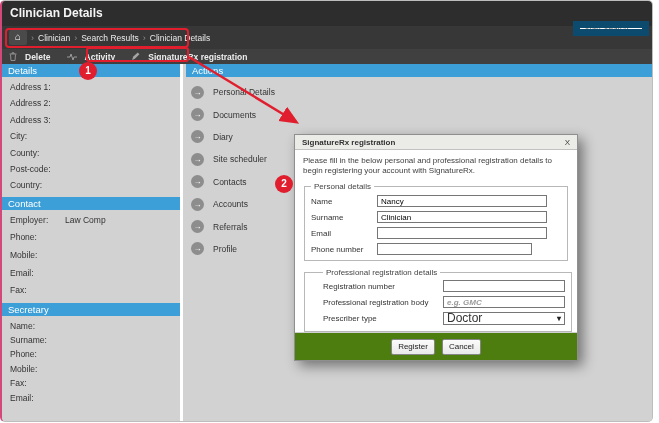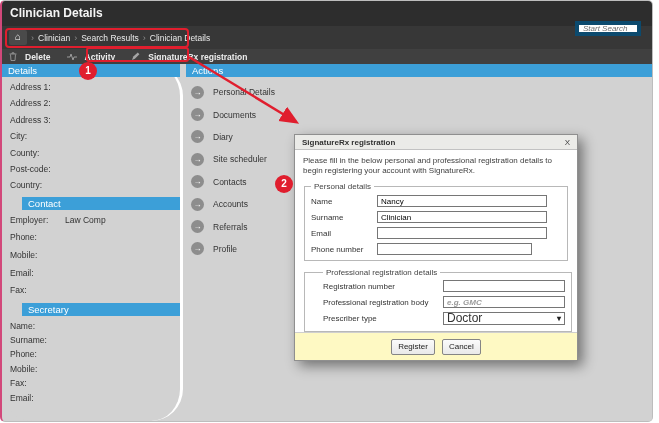--- a/index.html
+++ b/index.html
@@ -7,37 +7,37 @@
   .frame {
     position:absolute; left:0; top:0; width:653px; height:422px;
     background:#d2d2d2; overflow:hidden;
     border:1px solid #bdbdbd; border-left:2px solid #d2487a;
     border-radius:5px;
   }
   
   .titlebar { position:absolute; left:0; top:0; right:0; height:25px; background:#2d2d2d; }
   .page-title { position:absolute; left:8px; top:5px; font-size:12px; font-weight:bold; color:#f5f5f5; }
   .search-input {
-    position:absolute; right:11px; top:20px; width:66px; height:15px; z-index:4;
-    border:4px solid #0c4a6e; font-size:8px; padding:0 4px; color:#333; background:#fff;
+    position:absolute; right:3px; top:20px; width:76px; height:15px; z-index:4;
+    border:7px solid #0c4a6e; font-size:8px; padding:0 4px; color:#333; background:#fff;
     font-family:"Liberation Sans", sans-serif;
   }
   .search-input::placeholder { font-style:italic; color:#6f6f6f; }
   .crumbbar { position:absolute; left:0; top:25px; right:0; height:23px; background:#373737; display:flex; align-items:center; padding-left:7px; }
   .home-tile { width:18px; height:15px; background:#4a4a4a; border-radius:2px; color:#fff; font-size:10px; line-height:14px; text-align:center; cursor:pointer; }
   .crumb-sep { color:#8d8d8d; font-size:9px; margin:0 4px; }
   .crumb { color:#eaeaea; font-size:8.5px; cursor:pointer; }
   .toolbar { position:absolute; left:0; top:48px; right:0; height:15px; background:#404040; display:flex; align-items:center; padding-left:7px; gap:16px; }
   .tbtn { display:flex; align-items:center; gap:8px; color:#ededed; font-size:8.5px; font-weight:bold; cursor:pointer; }
   .tbtn svg { display:block; }
   
-  .details-col { position:absolute; left:0; top:63px; width:181px; bottom:0; background:#d2d2d2; border-right:3px solid #ffffff;border-radius:32px; }
+  .details-col { position:absolute; left:0; top:63px; width:181px; bottom:0; background:#d2d2d2; border-right:3px solid #ffffff; }
   .actions-col { position:absolute; left:184px; top:63px; right:0; bottom:0; background:#d2d2d2; }
   .col-header { height:13px; background:#3c9fd8; color:#ffffff; font-size:9.5px; line-height:13px; padding-left:6px; }
-  .sec-header { height:13px; background:#3c9fd8; color:#ffffff; font-size:9.5px; line-height:13px; padding-left:6px;margin-left:20px; }
+  .sec-header { height:13px; background:#3c9fd8; color:#ffffff; font-size:9.5px; line-height:13px; padding-left:6px; }
   .rows { padding:5px 0 0 8px; list-style:none; }
   .row { display:flex; font-size:8.5px; color:#333333; }
   .rows-details .row { height:16.4px; }
   .rows-contact .row { height:17.6px; }
   .rows-secretary .row { height:14.4px; }
   .row .lbl { width:52px; }
   .row .val { margin-left:3px; }
   .action-list { list-style:none; padding:4px 0 0 5px; }
   .action-item { height:22.4px; display:flex; align-items:center; gap:9px; cursor:pointer; }
   .action-icon { width:13px; height:13px; border-radius:50%; background:#8d8d8d; color:#ffffff; font-size:8px; line-height:13px; text-align:center; font-weight:bold; }
@@ -63,21 +63,21 @@
   .in-full { width:170px; }
   .in-phone { width:155px; }
   fieldset.professional { margin-top:7px; padding-bottom:6px;padding-left:18px; }
   .frow2 { display:flex; align-items:center; margin-top:2px; height:14px; }
   .frow2 label { width:120px; font-size:8px; color:#333; }
   .in-reg { width:122px;font-weight:bold; }
   .in-reg::placeholder { font-style:italic; color:#9a9a9a; }
   .select-box { width:122px; height:13px; border:1px solid #767676; background:#fff; display:flex; justify-content:space-between; align-items:center; padding:0 3px; cursor:pointer; }
   .select-box .sel-text { font-size:12px; color:#333; }
   .select-box .sel-chev { font-size:8px; color:#222; font-weight:bold; }
-  .dlg-footer { position:absolute; left:0; right:0; bottom:0; height:28px; background:#fef9c3; border-top:1px solid #cfcfcf; display:flex; justify-content:center; align-items:center; gap:7px;margin-top:44px; }
+  .dlg-footer { position:absolute; left:0; right:0; bottom:0; height:28px; background:#4d7c0f; border-top:1px solid #cfcfcf; display:flex; justify-content:center; align-items:center; gap:7px;margin-top:44px; }
   .dlg-btn {
     font-size:8px; color:#222; padding:2px 6px 3px; border:1px solid #858585; border-radius:2px;
     background:linear-gradient(#fbfbfb,#e9e9e9); cursor:pointer; font-family:"Liberation Sans", sans-serif;
   }
   
   .ann { position:absolute; z-index:10; }
   .ann-rect1 { left:3px; top:27px; width:184px; height:20px; border:2px solid #e01e2e; border-radius:4px; }
   .ann-rect2 { left:84px; top:46px; width:103px; height:15px; border:2px solid #e01e2e; border-radius:3px; }
   .ann-circle { width:18px; height:18px; border-radius:50%; background:#e01e2e; color:#fff; font-size:10px; font-weight:bold; text-align:center; line-height:18px; }
   .ann-c1 { left:77px; top:61px; }

